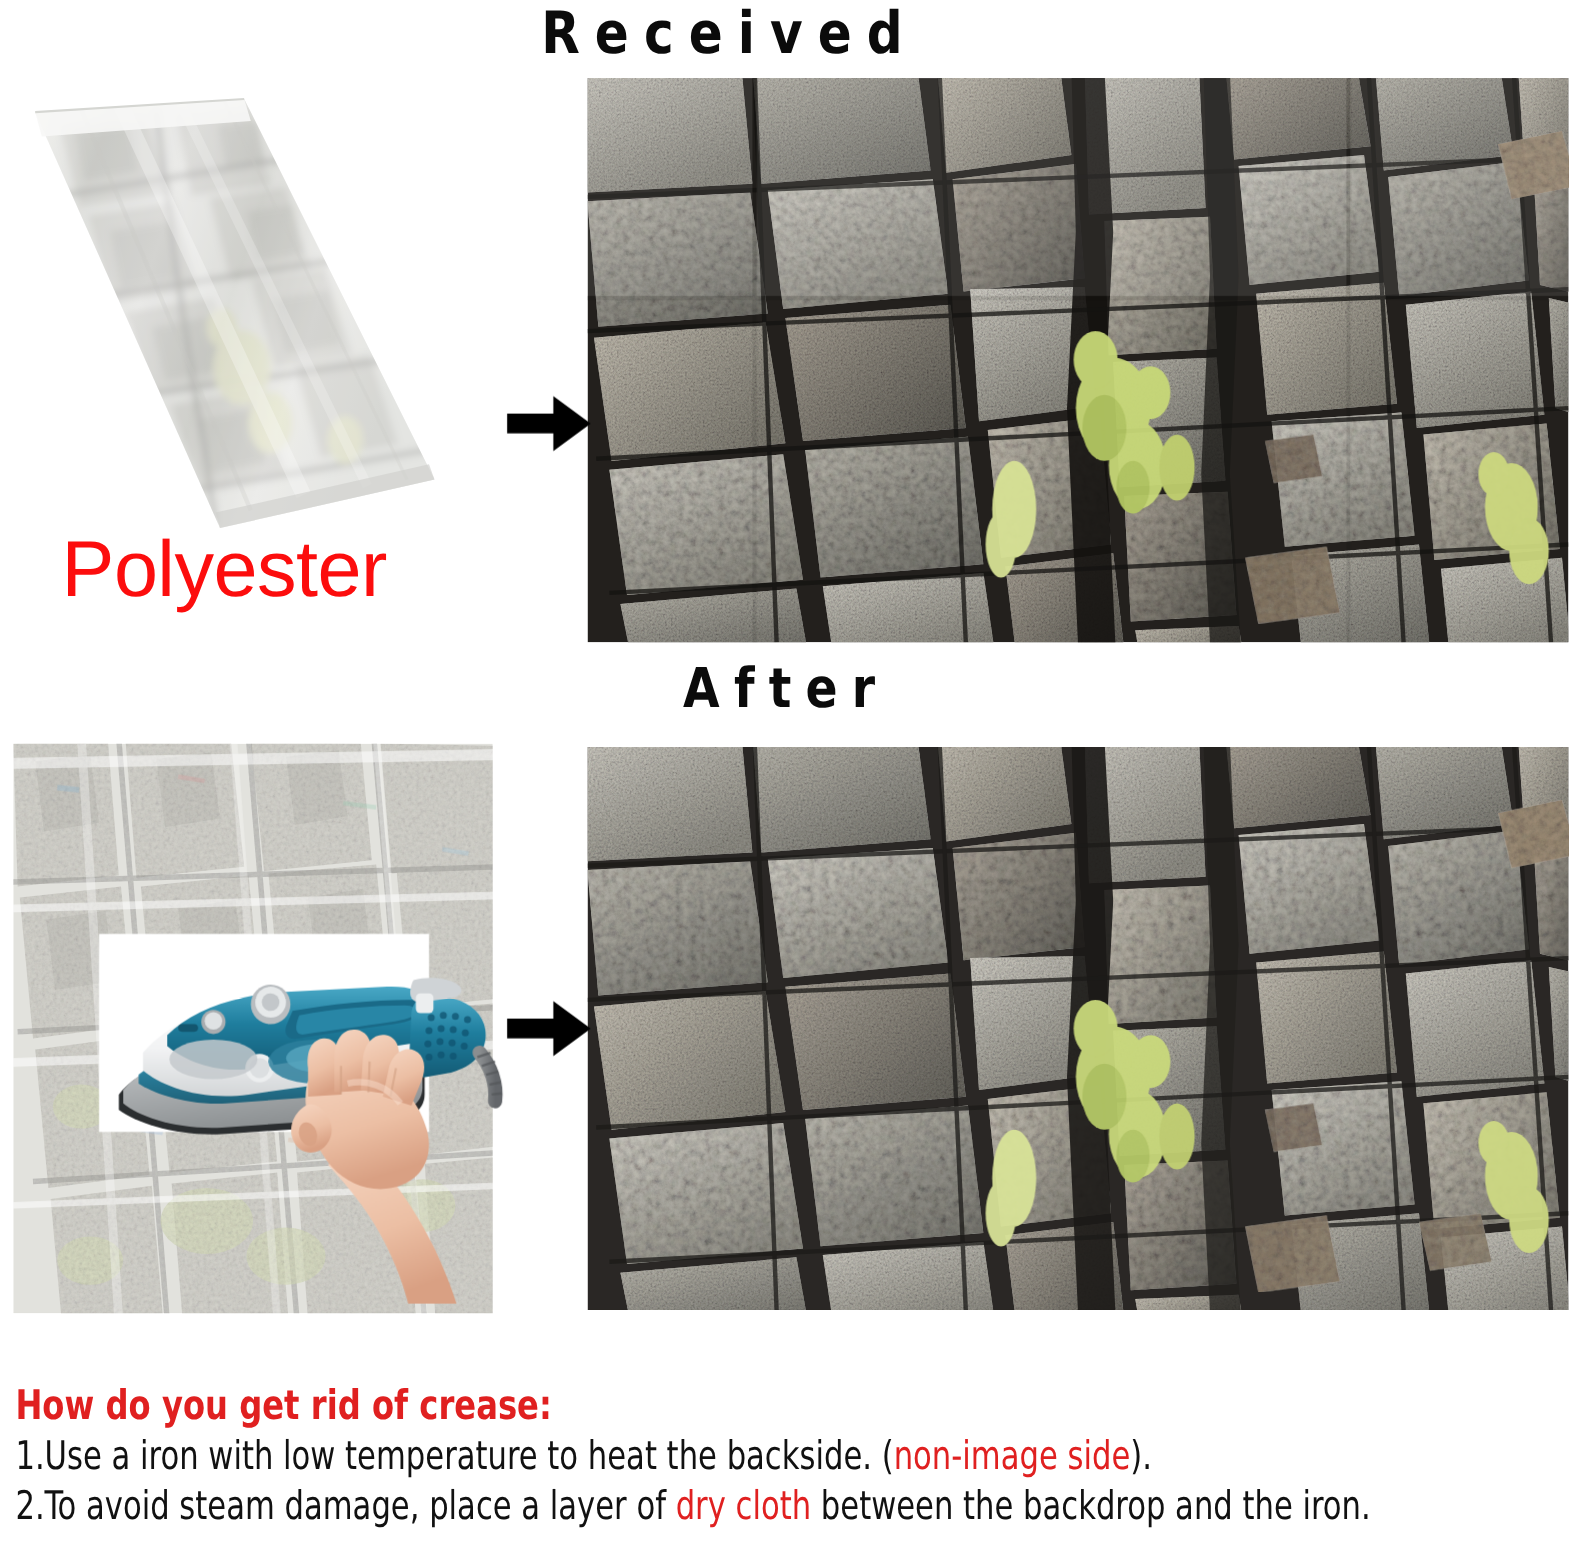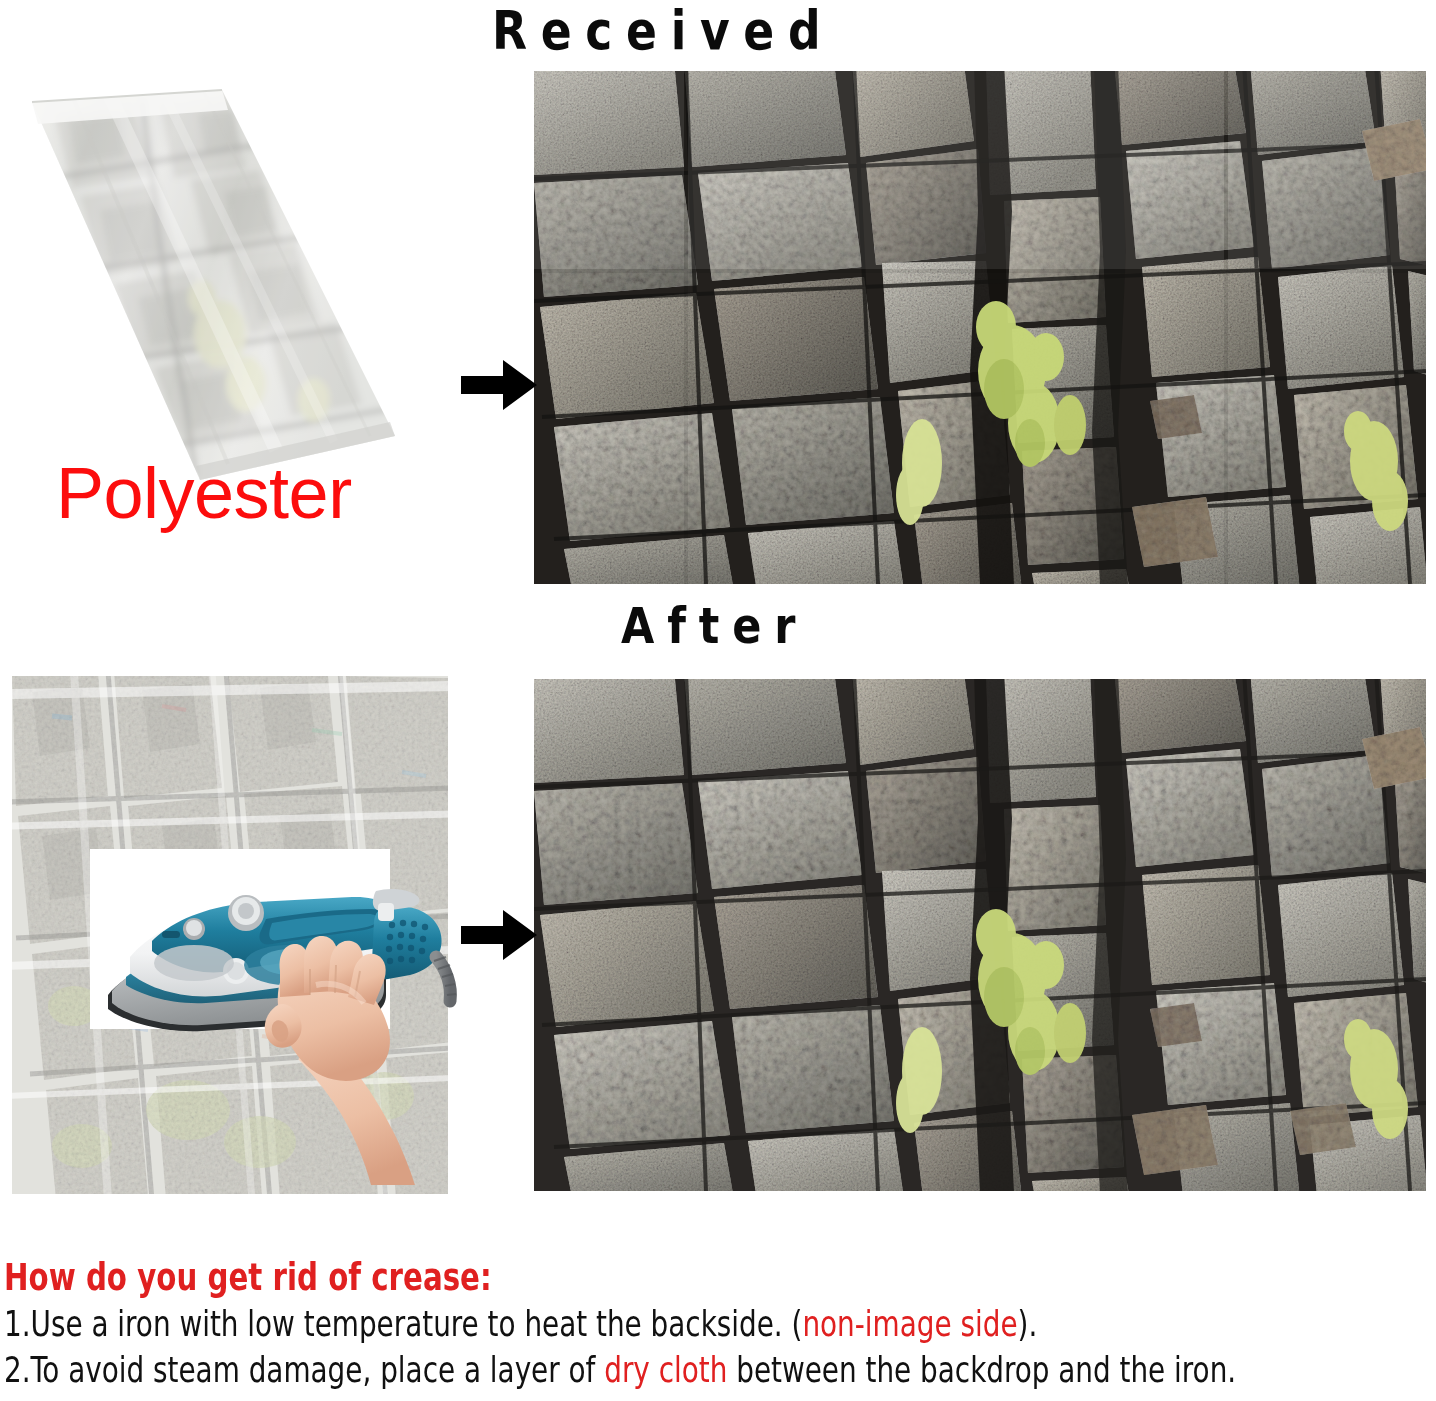--- a/index.html
+++ b/index.html
@@ -36,21 +36,21 @@
     left: 621px;
     top: 598px;
     font-size: 50px;
     line-height: 56px;
   }
 
   
   #polyester-label {
     position: absolute;
     left: 56px;
-    top: 454px;
+    top: 479px;
     font-family: "Liberation Sans", sans-serif;
     font-weight: normal;
     font-size: 72px;
     line-height: 78px;
     color: #fc0d0d;
     letter-spacing: -0.5px;
     z-index: 5;
   }
 
   
@@ -116,21 +116,21 @@
     left: 90px;
     top: 845px;
     width: 370px;
     height: 340px;
     z-index: 4;
   }
 
   
   #instructions {
     position: absolute;
-    left: 4px;
+    left: 14px;
     top: 1256px;
     width: 1412px;
   }
   #instructions-title {
     font-family: "DejaVu Sans Condensed", "Liberation Sans Narrow", "Liberation Sans", sans-serif;
     font-weight: bold;
     font-size: 37px;
     line-height: 44px;
     color: #e02020;
     transform: scaleX(0.88);

